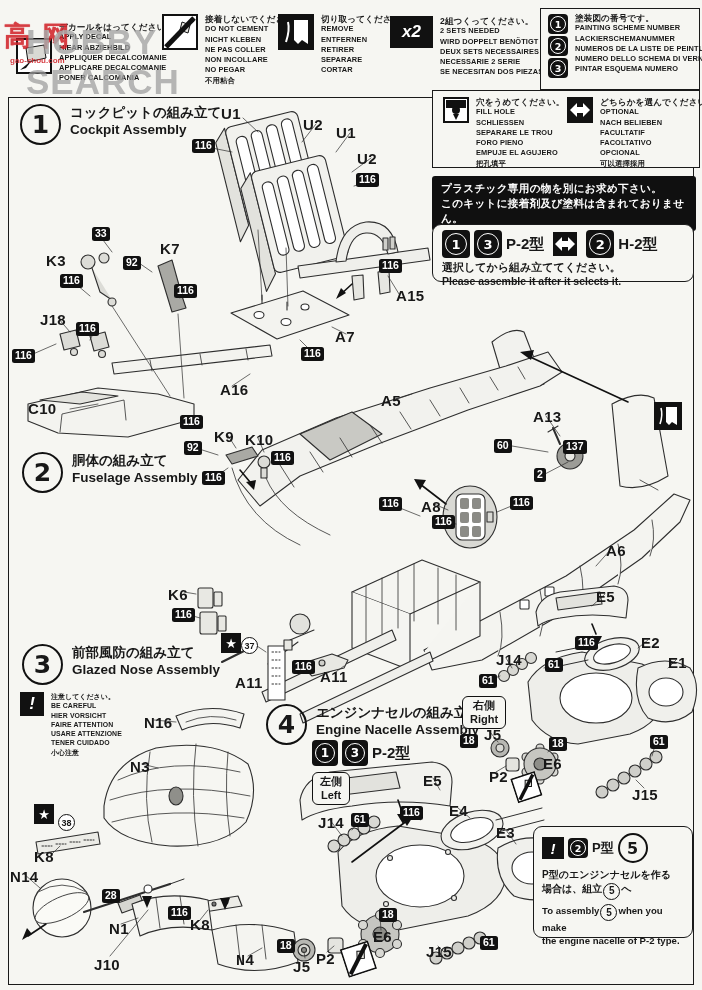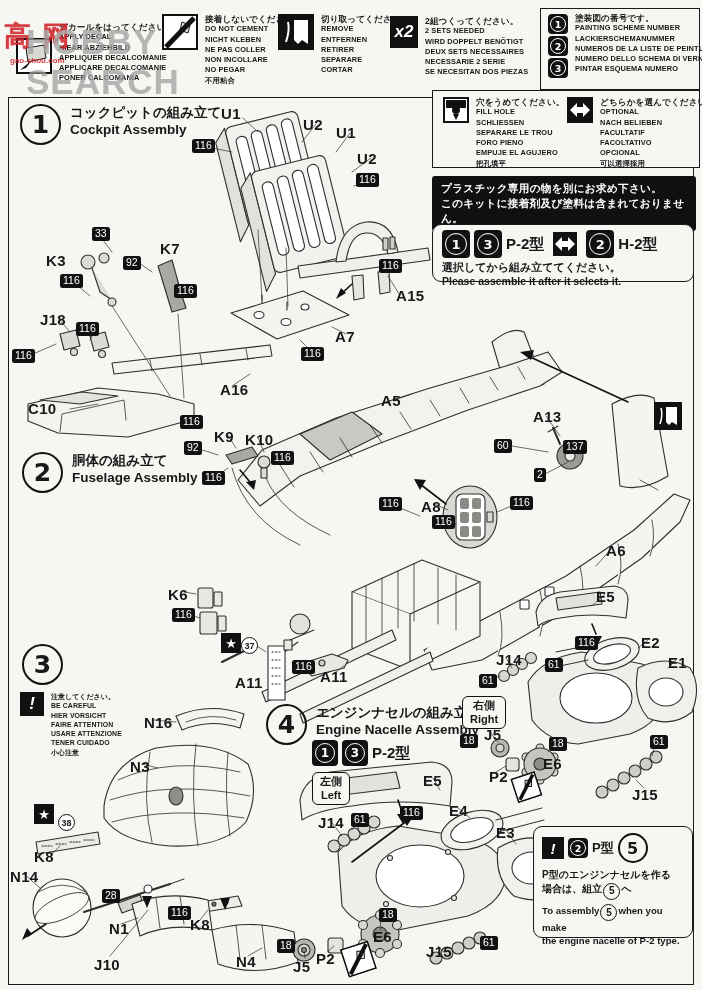--- a/index.html
+++ b/index.html
@@ -27,21 +27,21 @@
     font-weight:700;background:#f6f6f2;font-family:"DejaVu Sans",sans-serif}
   
   .sec{position:absolute;display:flex;gap:9px;align-items:flex-start}
   .seccirc{width:37px;height:37px;border:2.6px solid #111;border-radius:50%;display:flex;align-items:center;
     justify-content:center;font-size:25px;font-weight:900;font-family:"DejaVu Sans",sans-serif;flex:0 0 auto;background:transparent}
   .sectitles .jp{font-size:13.5px;font-weight:700;line-height:17px;white-space:nowrap}
   .sectitles .en{font-size:13.5px;font-weight:700;line-height:17px;white-space:nowrap}
   
   .lbl{position:absolute;white-space:nowrap}
   .lbl.part{font-weight:700;font-size:15px;letter-spacing:.3px}
-  .lbl.paint{background:#111;color:#fff;font-weight:400;font-size:10.5px;line-height:13.5px;
+  .lbl.paint{background:#111;color:#fff;font-weight:700;font-size:10.5px;line-height:13.5px;
     padding:0 3px;border-radius:2.5px}
   .lbl.decal{width:15px;height:15px;border:1.6px solid #111;border-radius:50%;background:#fff;
     font-size:9px;font-weight:700;display:flex;align-items:center;justify-content:center}
   .sidebox{position:absolute;border:1.5px solid #111;border-radius:6px;padding:2px 7px;background:#f6f6f2;
     font-size:11px;font-weight:700;text-align:center;line-height:13.5px}
   .typelabel{font-size:15px;font-weight:700}
   .inlinecirc{display:inline-flex;width:15px;height:15px;border:1.6px solid #111;border-radius:50%;
     align-items:center;justify-content:center;font-size:10px;font-weight:700;vertical-align:-2px;margin:0 1px}
   
   .wm{position:absolute;left:2px;top:12px;z-index:60;pointer-events:none;opacity:.88;width:220px}
@@ -408,21 +408,21 @@
       <div class="lline jp">切り取ってください。</div>
       <div class="lline">REMOVE</div>
       <div class="lline">ENTFERNEN</div>
       <div class="lline">RETIRER</div>
       <div class="lline">SEPARARE</div>
       <div class="lline">CORTAR</div>
     </div>
 </div>
 
 <div class="lblk" style="left:390px;top:16px;z-index:3">
-  <div style="width:28px;height:32px;background:#111;color:#fff;display:flex;align-items:center;justify-content:center;font-weight:900;font-style:italic;font-size: 17px">x2</div>
+  <div style="width:43px;height:32px;background:#111;color:#fff;display:flex;align-items:center;justify-content:center;font-weight:900;font-style:italic;font-size: 17px">x2</div>
   <div class="lines">
       <div class="lline jp">2組つくってください。</div>
       <div class="lline">2 SETS NEEDED</div>
       <div class="lline">WIRD DOPPELT BENÖTIGT</div>
       <div class="lline">DEUX SETS NECESSAIRES</div>
       <div class="lline">NECESSARIE 2 SERIE</div>
       <div class="lline">SE NECESITAN DOS PIEZAS</div>
     </div>
 </div>
 
@@ -523,20 +523,24 @@
 </div>
 <div class="sec" style="left:22px;top:452px;z-index:2">
   <div class="seccirc">2</div>
   <div class="sectitles">
     <div class="jp">胴体の組み立て</div>
     <div class="en">Fuselage Assembly</div>
   </div>
 </div>
 <div class="sec" style="left:22px;top:644px;z-index:2">
   <div class="seccirc">3</div>
+  <div class="sectitles">
+    <div class="jp">前部風防の組み立て</div>
+    <div class="en">Glazed Nose Assembly</div>
+  </div>
 </div>
 <div class="sec" style="left:266px;top:704px;z-index:2">
   <div class="seccirc">4</div>
   <div class="sectitles">
     <div class="jp">エンジンナセルの組み立て</div>
     <div class="en">Engine Nacelle Assembly</div>
   </div>
 </div>
 
 <div class="abs" style="left:312px;top:740px;display:flex;align-items:center;gap:4px;z-index:2">
@@ -635,21 +639,21 @@
     <div class="lbl part" style="left: 168px; top: 586px;">K6</div>
     <div class="lbl part" style="left: 235px; top: 674px;">A11</div>
     <div class="lbl part" style="left: 320px; top: 668px;">A11</div>
     <div class="lbl part" style="left: 144px; top: 714px;">N16</div>
     <div class="lbl part" style="left: 130px; top: 758px;">N3</div>
     <div class="lbl part" style="left: 10px; top: 868px;">N14</div>
     <div class="lbl part" style="left: 34px; top: 848px;">K8</div>
     <div class="lbl part" style="left: 109px; top: 920px;">N1</div>
     <div class="lbl part" style="left: 190px; top: 916px;">K8</div>
     <div class="lbl part" style="left: 94px; top: 956px;">J10</div>
-    <div class="lbl part" style="left: 236px; top: 953px;">N4</div>
+    <div class="lbl part" style="left: 236px; top: 953px; font-family: Liberation Mono, monospace;">N4</div>
     <div class="lbl part" style="left: 318px; top: 814px;">J14</div>
     <div class="lbl part" style="left: 423px; top: 772px;">E5</div>
     <div class="lbl part" style="left: 449px; top: 802px;">E4</div>
     <div class="lbl part" style="left: 496px; top: 824px;">E3</div>
     <div class="lbl part" style="left: 373px; top: 928px;">E6</div>
     <div class="lbl part" style="left: 293px; top: 958px;">J5</div>
     <div class="lbl part" style="left: 316px; top: 950px;">P2</div>
     <div class="lbl part" style="left: 426px; top: 943px;">J15</div>
     <div class="lbl part" style="left: 596px; top: 588px;">E5</div>
     <div class="lbl part" style="left: 641px; top: 634px;">E2</div>

